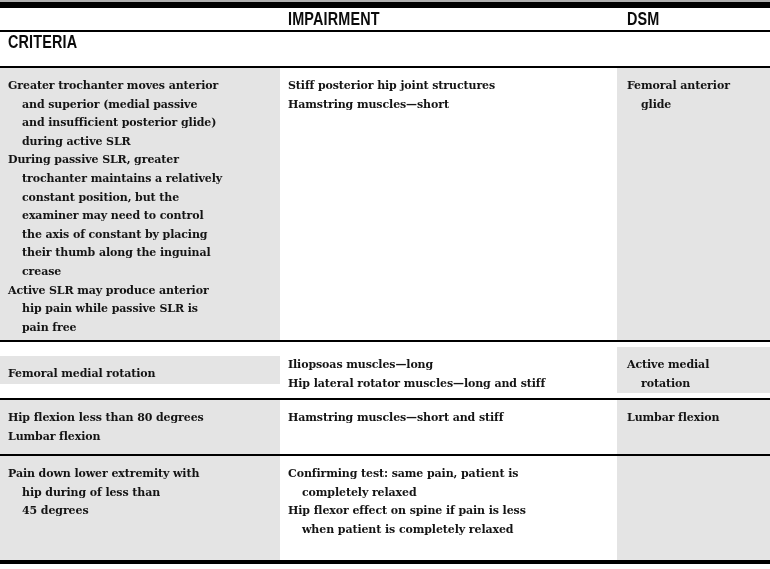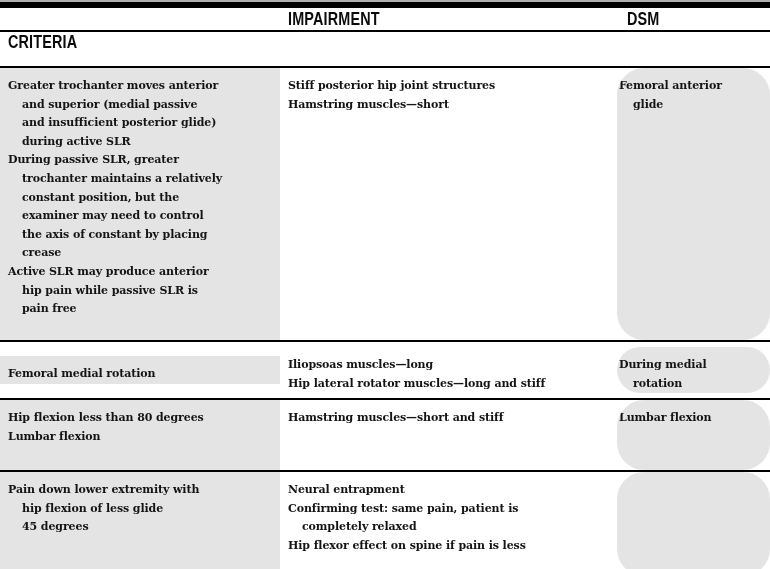--- a/index.html
+++ b/index.html
@@ -33,31 +33,31 @@
     transform: scaleX(0.8); transform-origin: 0 50%;
     color: #0b0b0b;
   }
 
   .header-gap { height: 36px; background: #fff; border-bottom: 2px solid var(--rule, #000); }
 
   .tbody { width: 770px; }
   .trow { display: flex; border-bottom: 2px solid var(--rule, #000); overflow: hidden; }
   .trow:nth-child(1) { height: 274px; }
   .trow:nth-child(2) { height: 58px; align-items: center; }
-  .trow:nth-child(3) { height: 72px; }
+  .trow:nth-child(3) { height: 56px; }
   .trow:nth-child(4) { height: 104px; border-bottom: none; }
 
   .cell {
     font-weight: 700; font-size: 11px; line-height: 18.6px;
     padding-top: 9px; letter-spacing: -0.1px;
     overflow: hidden;
   }
   .cell.criteria   { width: 280px; background: var(--shaded, #e4e4e4); padding-left: 8px;  padding-right: 3px; }
   .cell.impairment { width: 337px; background: #ffffff;               padding-left: 8px;  padding-right: 18px; }
-  .cell.dsm        { width: 153px; background: var(--shaded, #e4e4e4); padding-left: 2px; padding-right: 2px; border-radius: 27px; }
+  .cell.dsm        { width: 153px; background: var(--shaded, #e4e4e4); padding-left: 10px; padding-right: 2px; }
 
   .line { white-space: nowrap; }
   .line.indent { padding-left: 14px; }
 
   .bottom-rule { height: 4px; background: var(--rule, #000); }
 </style>
 </head>
 <body>
 
 <div class="page" style="--shaded: #e4e4e4; --rule: #000000; --text: #141414; --top-edge: #b0b0b0; --background: #ffffff;">
@@ -83,20 +83,21 @@
         <div class="cell criteria">
           <div class="line">Greater trochanter moves anterior</div>
           <div class="line indent">and superior (medial passive</div>
           <div class="line indent">and insufficient posterior glide)</div>
           <div class="line indent">during active SLR</div>
           <div class="line">During passive SLR, greater</div>
           <div class="line indent">trochanter maintains a relatively</div>
           <div class="line indent">constant position, but the</div>
           <div class="line indent">examiner may need to control</div>
           <div class="line indent">the axis of constant by placing</div>
+          <div class="line indent">their thumb along the inguinal</div>
           <div class="line indent">crease</div>
           <div class="line">Active SLR may produce anterior</div>
           <div class="line indent">hip pain while passive SLR is</div>
           <div class="line indent">pain free</div>
         </div>
         <div class="cell impairment">
           <div class="line">Stiff posterior hip joint structures</div>
           <div class="line">Hamstring muscles—short</div>
         </div>
         <div class="cell dsm">
@@ -106,46 +107,46 @@
       </div>
       <div class="trow">
         <div class="cell criteria">
           <div class="line">Femoral medial rotation</div>
         </div>
         <div class="cell impairment">
           <div class="line">Iliopsoas muscles—long</div>
           <div class="line">Hip lateral rotator muscles—long and stiff</div>
         </div>
         <div class="cell dsm">
-          <div class="line">During medial</div>
+          <div class="line">Active medial</div>
           <div class="line indent">rotation</div>
         </div>
       </div>
       <div class="trow">
         <div class="cell criteria">
           <div class="line">Hip flexion less than 80 degrees</div>
           <div class="line">Lumbar flexion</div>
         </div>
         <div class="cell impairment">
           <div class="line">Hamstring muscles—short and stiff</div>
         </div>
         <div class="cell dsm">
           <div class="line">Lumbar flexion</div>
         </div>
       </div>
       <div class="trow">
         <div class="cell criteria">
           <div class="line">Pain down lower extremity with</div>
-          <div class="line indent">hip flexion of less glide</div>
+          <div class="line indent">hip during of less than</div>
           <div class="line indent">45 degrees</div>
         </div>
         <div class="cell impairment">
-          <div class="line">Neural entrapment</div>
           <div class="line">Confirming test: same pain, patient is</div>
           <div class="line indent">completely relaxed</div>
           <div class="line">Hip flexor effect on spine if pain is less</div>
+          <div class="line indent">when patient is completely relaxed</div>
         </div>
         <div class="cell dsm"></div>
       </div>
     </div>
 
   <div class="bottom-rule"></div>
 </div>
 
 </body></html>

